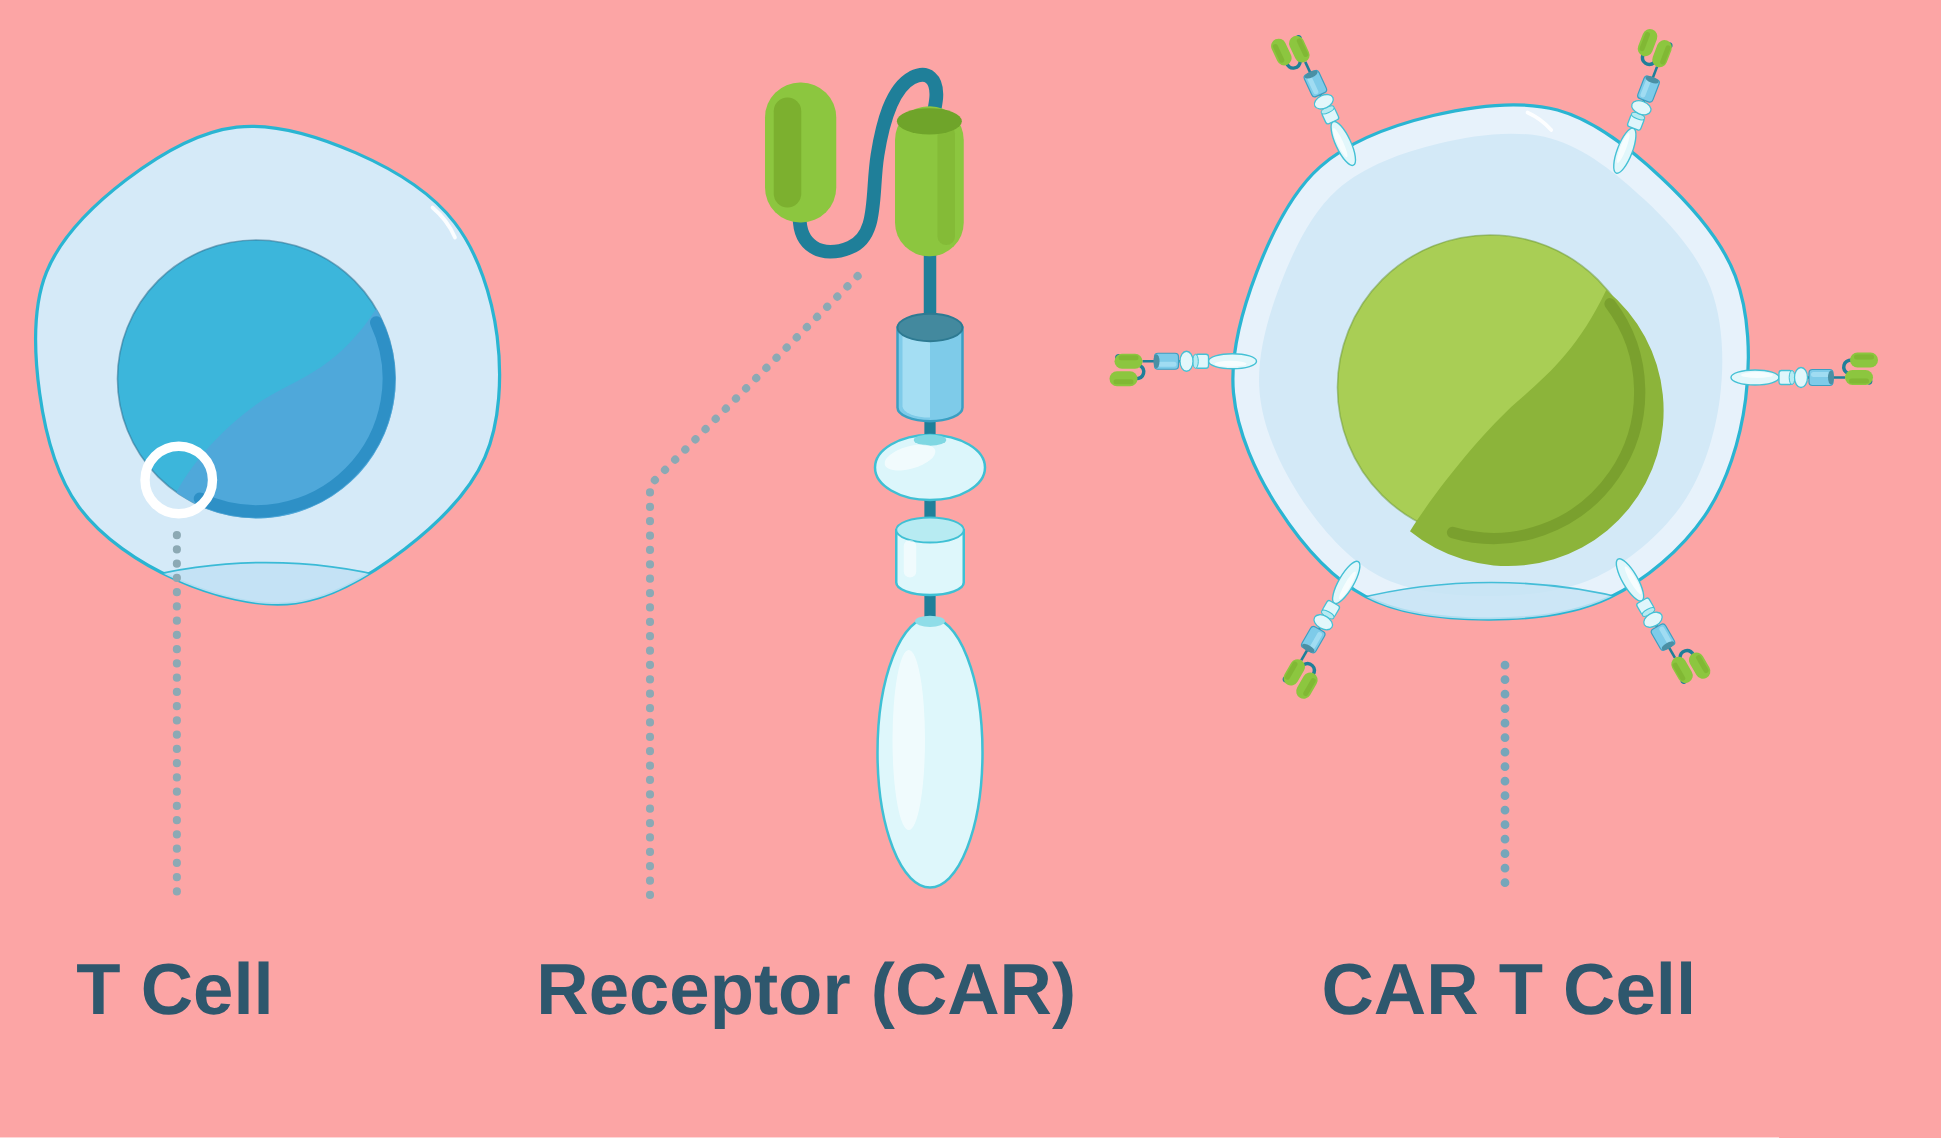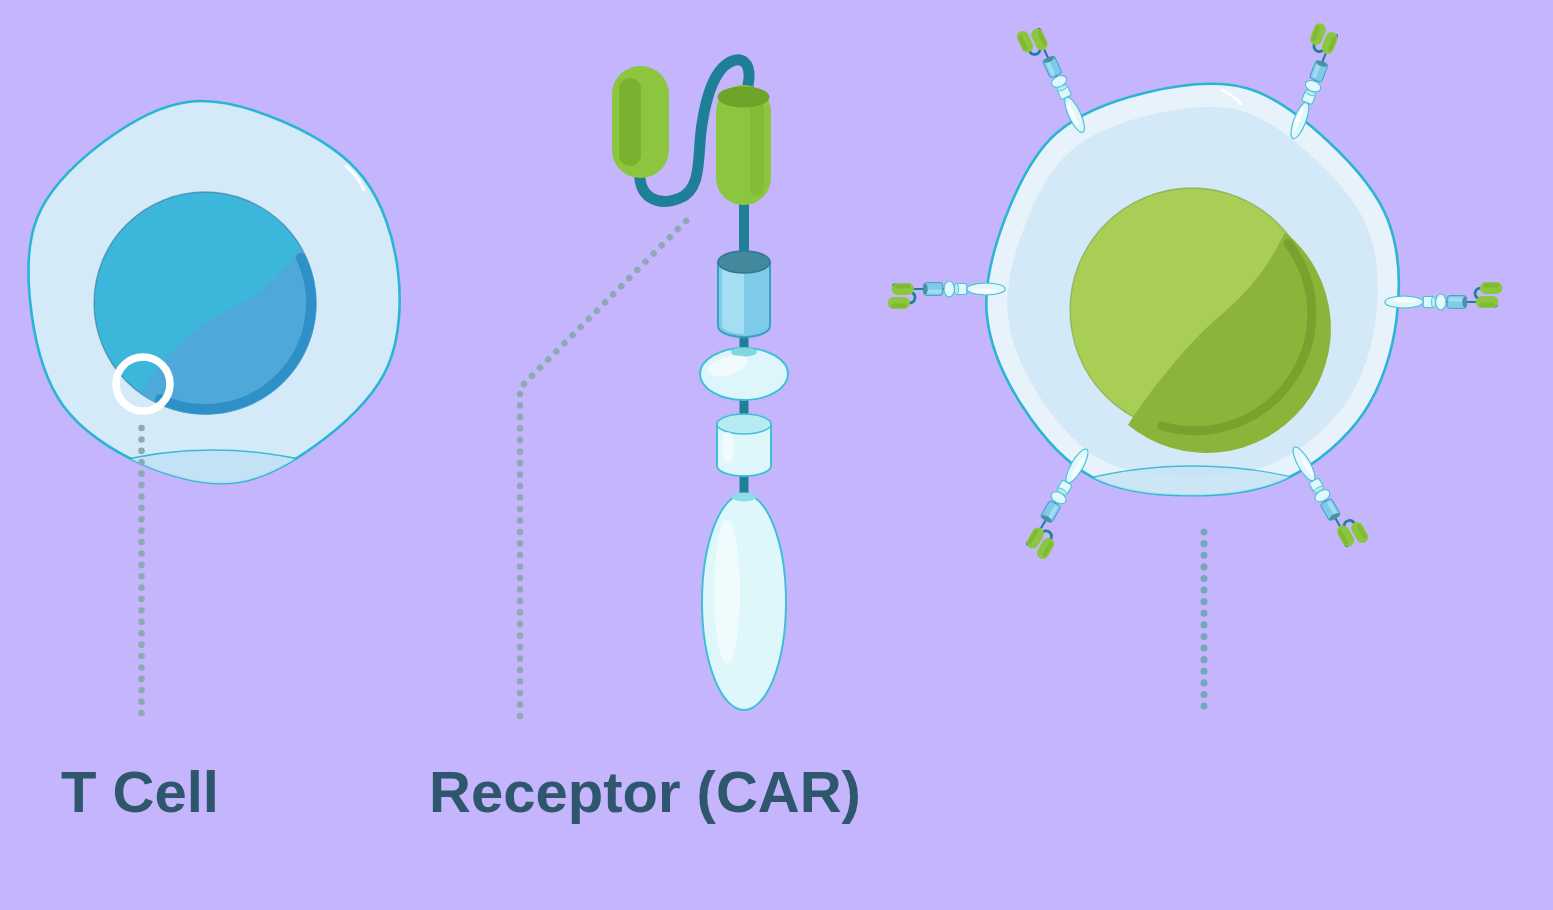--- a/index.html
+++ b/index.html
@@ -1,16 +1,16 @@
 <!DOCTYPE html>
 <html><head>
 <meta charset="utf-8">
 <style>
   html,body{margin:0;padding:0;background:#ffffff;}
-  .stage{position:relative;width:1553px;height:910px;background:#c4b5fd;overflow:hidden;
+  .stage{position:relative;width:1553px;height:910px;background:#fca5a5;overflow:hidden;
          font-family:"Liberation Sans", sans-serif;}
   .stage svg{position:absolute;left:0;top:0;}
   .lbl{position:absolute;top:752px;line-height:80px;font-weight:bold;font-size:58px;
        color:#2e576d;text-align:center;letter-spacing:0px;white-space:nowrap;}
   .lbl .line{display:block;line-height:80px;}
   #lbl-tcell{left:0px;width:280px;}
   #lbl-car{left:395px;width:500px;}
   #lbl-cart{left:1027px;width:360px;}
 </style>
 </head>
@@ -121,13 +121,14 @@
     <use href="#receptor" transform="translate(1081,459) rotate(-150) scale(0.8)"></use>
     <use href="#receptor" transform="translate(1300,457) rotate(150) scale(0.8)"></use>
     <line x1="1204" y1="532" x2="1204" y2="716" stroke="#76a6ba" stroke-width="7" stroke-linecap="round" stroke-dasharray="0.1 11.5"></line>
   </g>
 </svg>
 
 <div class="lbl" id="lbl-tcell">T Cell</div>
 <div class="lbl" id="lbl-car">
   <span class="line">Receptor (CAR)</span>
 </div>
+<div class="lbl" id="lbl-cart">CAR T Cell</div>
 </div>
 
 </body></html>

